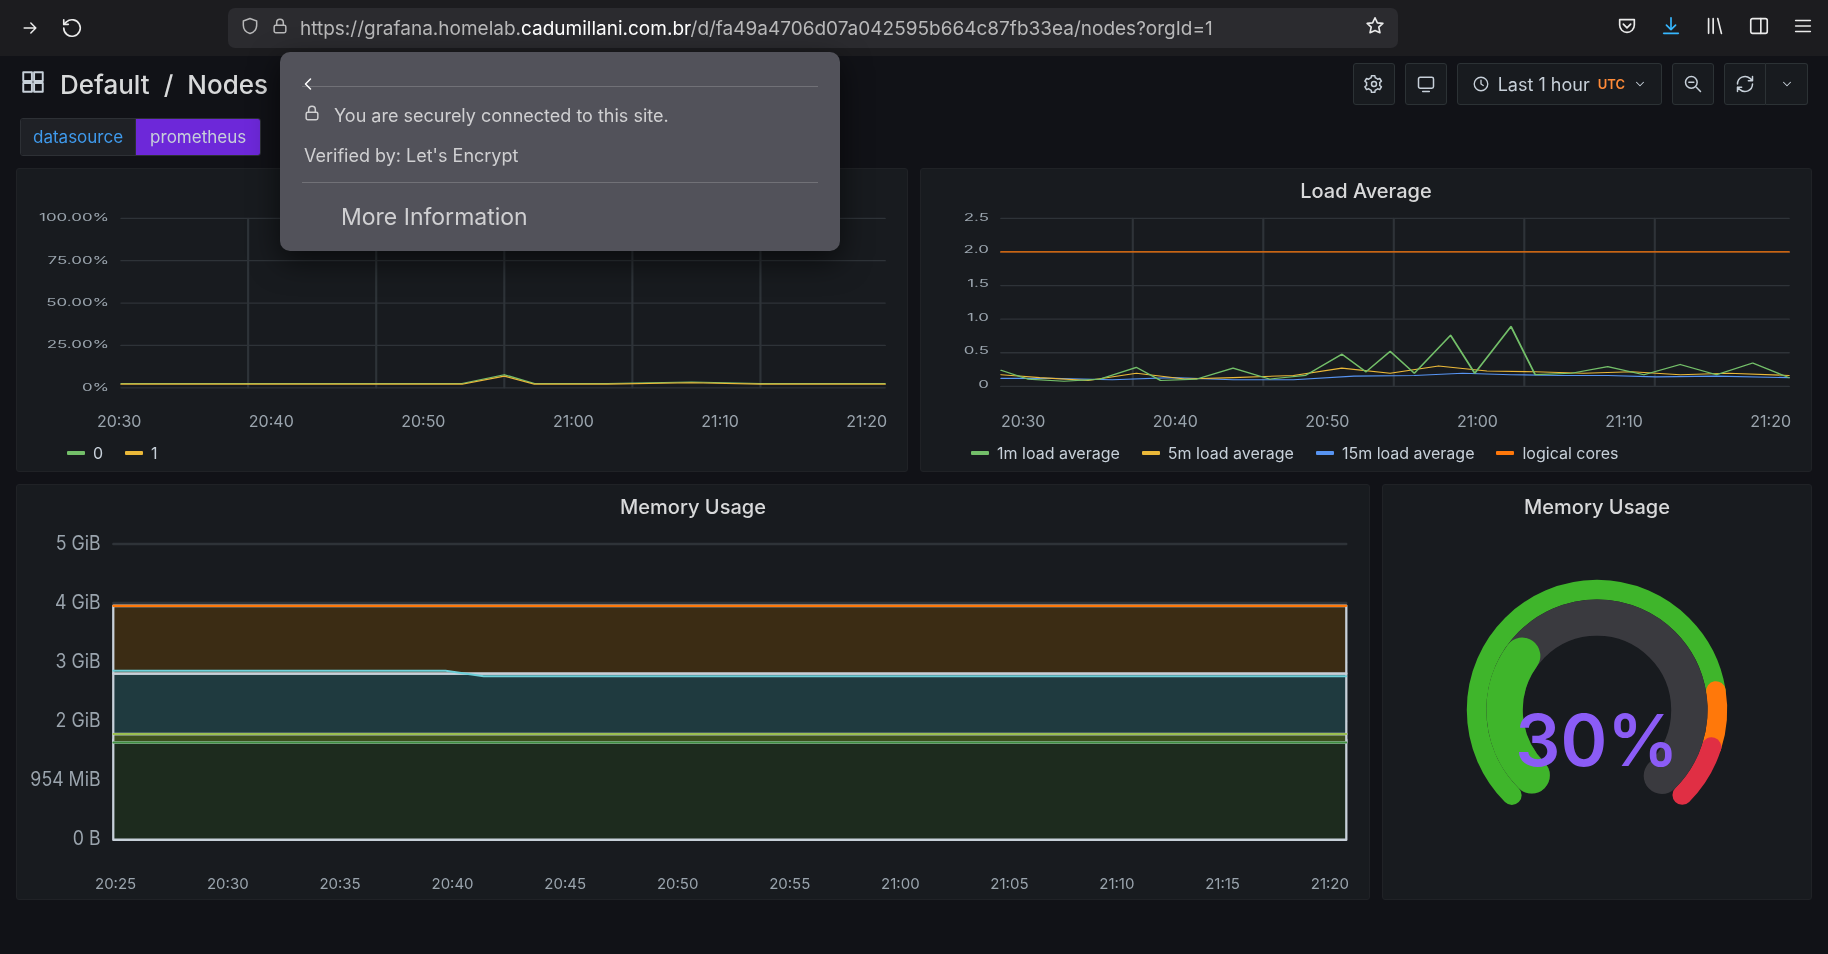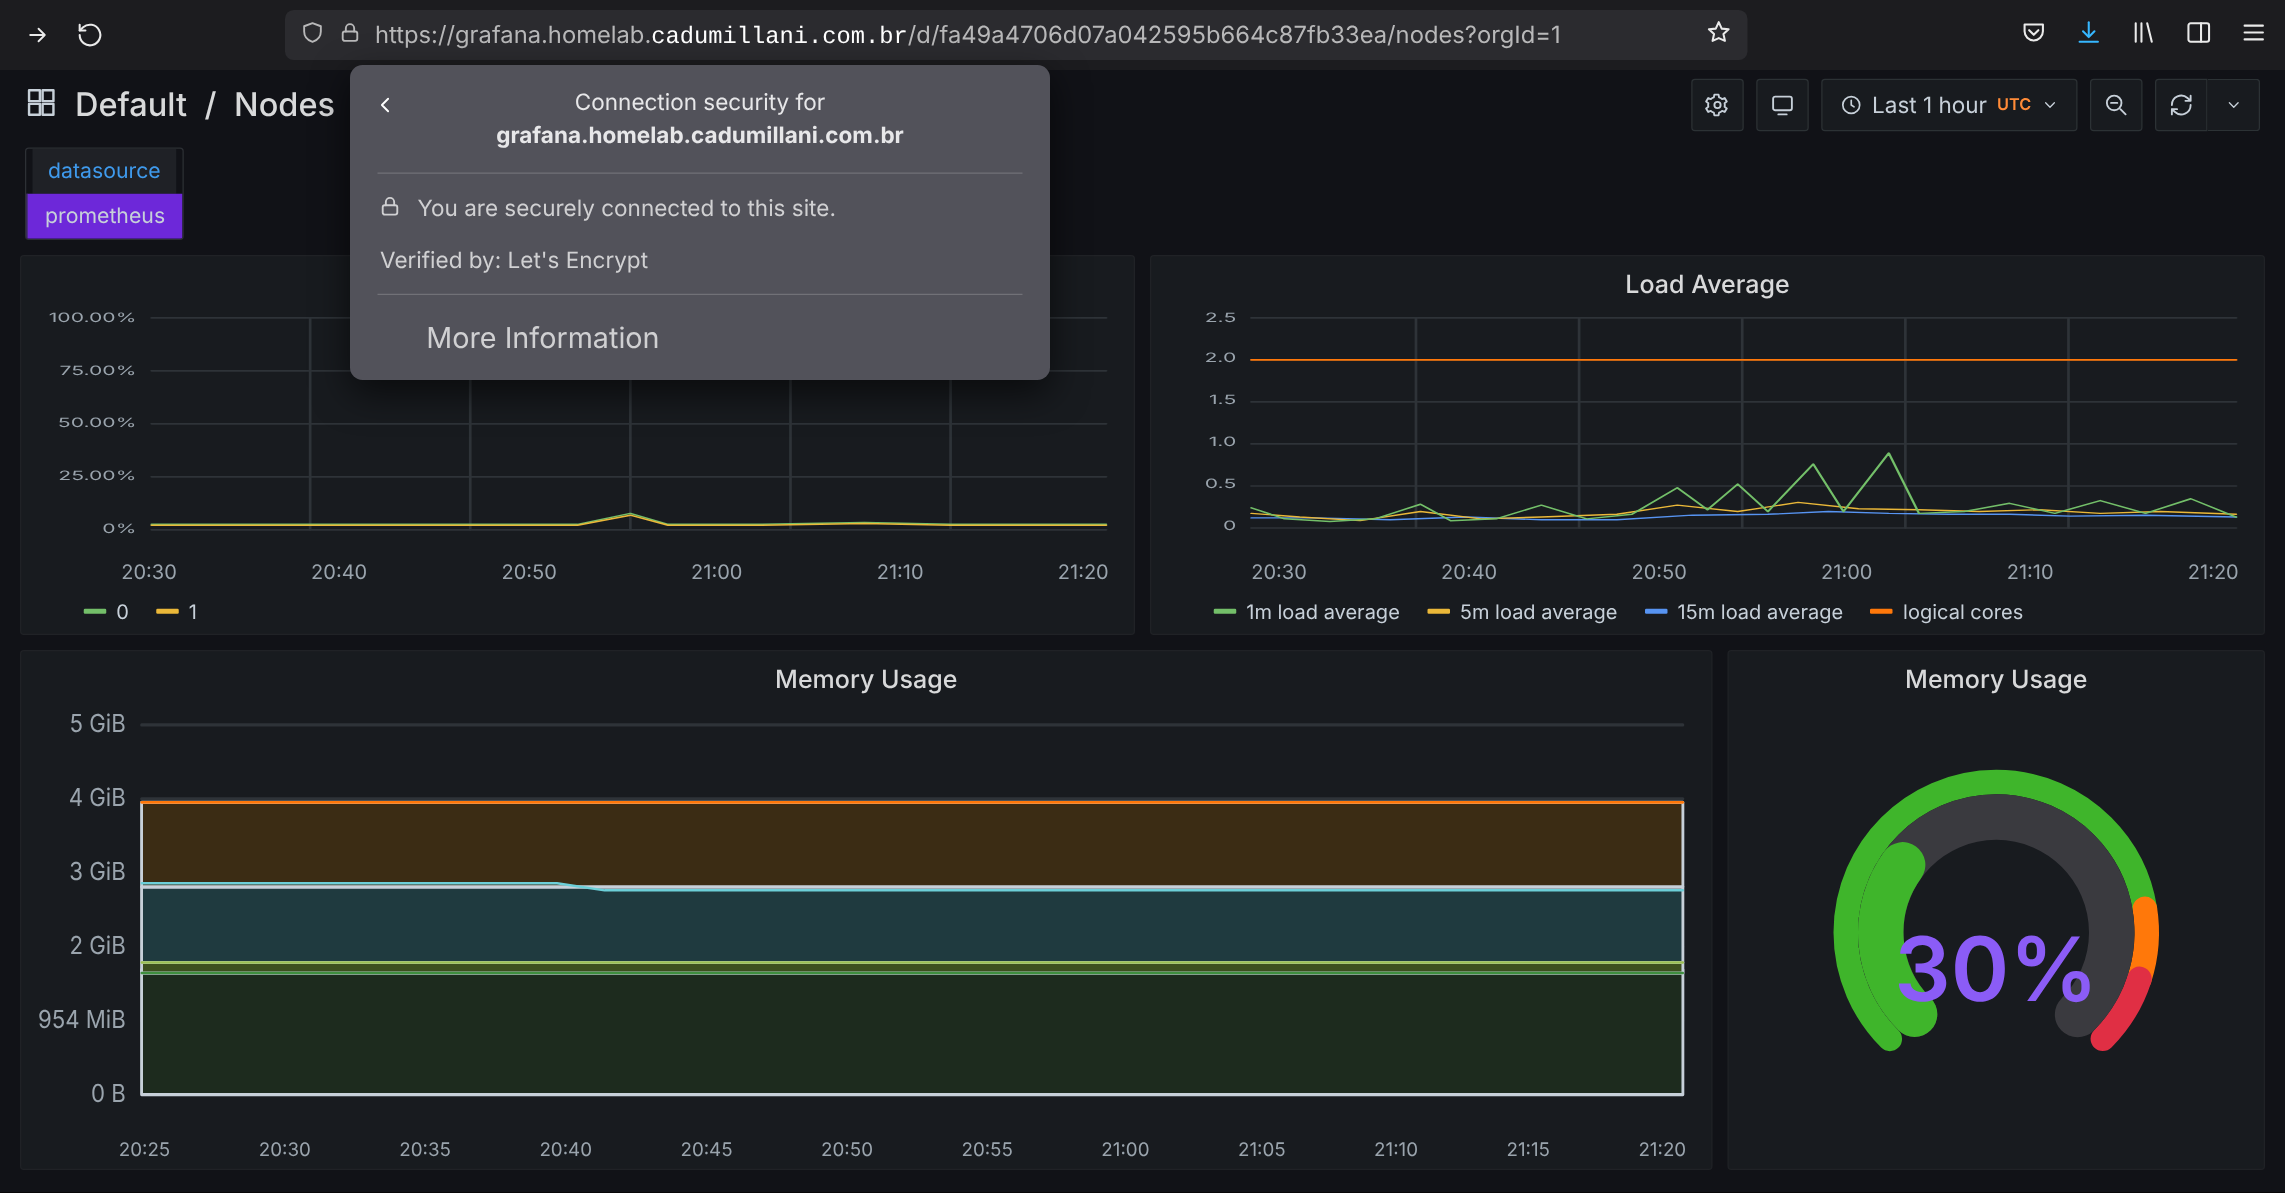--- a/index.html
+++ b/index.html
@@ -35,38 +35,38 @@
     --gauge-red:#e02f44;
   }
   *{box-sizing:border-box;}
   html,body{margin:0;padding:0;background:#000;height:100%;}
   body{font-family:"Inter","Roboto","Helvetica Neue",Arial,sans-serif;color:var(--text);width:1828px;height:954px;overflow:hidden;position:relative;}
   
   .chrome{height:56px;background:#1c1c1f;display:flex;align-items:center;padding:0 14px;gap:10px;}
   .chrome .nav-btn{width:32px;height:32px;display:flex;align-items:center;justify-content:center;color:#eaeaea;}
   .addr{flex:0 0 1170px;height:40px;background:var(--addr);border-radius:7px;display:flex;align-items:center;padding:0 12px;color:var(--addr-text);font-size:19px;gap:10px;margin-left:130px;}
   .addr .url{white-space:nowrap;overflow:hidden;}
-  .addr .url .bold{color:var(--addr-bold);font-family:Liberation Mono, monospace;}
+  .addr .url .bold{color:var(--addr-bold);}
   .addr .star{margin-left:auto;color:#eaeaea;}
   .chrome .right{margin-left:auto;display:flex;align-items:center;gap:22px;color:#eaeaea;}
   .chrome .right .dl{color:#36b7ff;}
   
   .page{position:absolute;top:56px;left:0;right:0;bottom:0;background:var(--bg);}
   .topbar{height:56px;display:flex;align-items:center;padding:0 20px;gap:14px;}
   .crumb{display:flex;gap:14px;font-size:26px;color:#d8d9da;font-weight:500;}
   .topbar .actions{margin-left:auto;display:flex;align-items:flex-end;gap:10px;}
   .icon-btn{width:42px;height:42px;border:1px solid var(--panel-border);background:var(--panel);border-radius:3px;display:flex;align-items:center;justify-content:center;color:#c7d0d9;}
   .time-btn{height:42px;border:1px solid var(--panel-border);background:var(--panel);border-radius:3px;display:flex;align-items:center;padding:0 14px;gap:8px;color:#c7d0d9;font-size:18px;}
   .time-btn .utc{color:var(--orange);font-size:13px;font-weight:600;}
   .btn-group{display:flex;}
   .btn-group .icon-btn:first-child{border-top-right-radius:0;border-bottom-right-radius:0;}
   .btn-group .icon-btn:last-child{border-top-left-radius:0;border-bottom-left-radius:0;border-left:none;}
   
   .varsrow{padding:6px 20px 12px;}
-  .var{display:inline-flex;align-items:center;border:1px solid var(--tag-border);border-radius:3px;overflow:hidden;font-size:17px;flex-direction:column;}
+  .var{display:inline-flex;align-items:center;border:1px solid var(--tag-border);border-radius:3px;overflow:hidden;font-size:17px;}
   .var .label{background:var(--tag-bg);color:var(--link);padding:8px 12px;}
   .var .value{background:#6d28d9;color:#c7d0d9;padding:8px 14px;border-left:1px solid var(--tag-border);}
   
   .grid{display:grid;grid-template-columns:1fr 1fr;grid-auto-rows:auto;gap:12px;padding:0 16px;}
   .panel{background:var(--panel);border:1px solid #202226;border-radius:3px;position:relative;}
   .panel.h1{height:304px;}
   .panel.h2{height:416px;}
   .panel .title{text-align:center;font-size:20px;color:#d8d9da;padding:10px 0 4px;font-weight:500;}
   .chart{position:absolute;left:10px;right:10px;top:42px;bottom:70px;}
   .chart svg{width:100%;height:100%;display:block;}
@@ -389,24 +389,20 @@
         <div class="gauge-val">30%</div>
       </div>
     </div>
   </div>
 </div>
 
 <div class="popup">
   <span class="back"><svg width="20" height="20" viewBox="0 0 24 24">
         <path d="M15 6l-6 6 6 6"></path>
       </svg></span>
-  <div class="hdr">
-    <div>Connection security for</div>
-    <div class="b">grafana.homelab.cadumillani.com.br</div>
-  </div>
   <hr>
   <div class="row">
     <span><svg width="20" height="20" viewBox="0 0 24 24">
           <rect x="5" y="11" width="14" height="9" rx="2"></rect>
           <path d="M8 11V8a4 4 0 0 1 8 0v3"></path>
         </svg></span>
     <span>You are securely connected to this site.</span>
   </div>
   <div class="row" style="margin-top:18px;padding-left:2px">
     <span>Verified by: Let's Encrypt</span>

